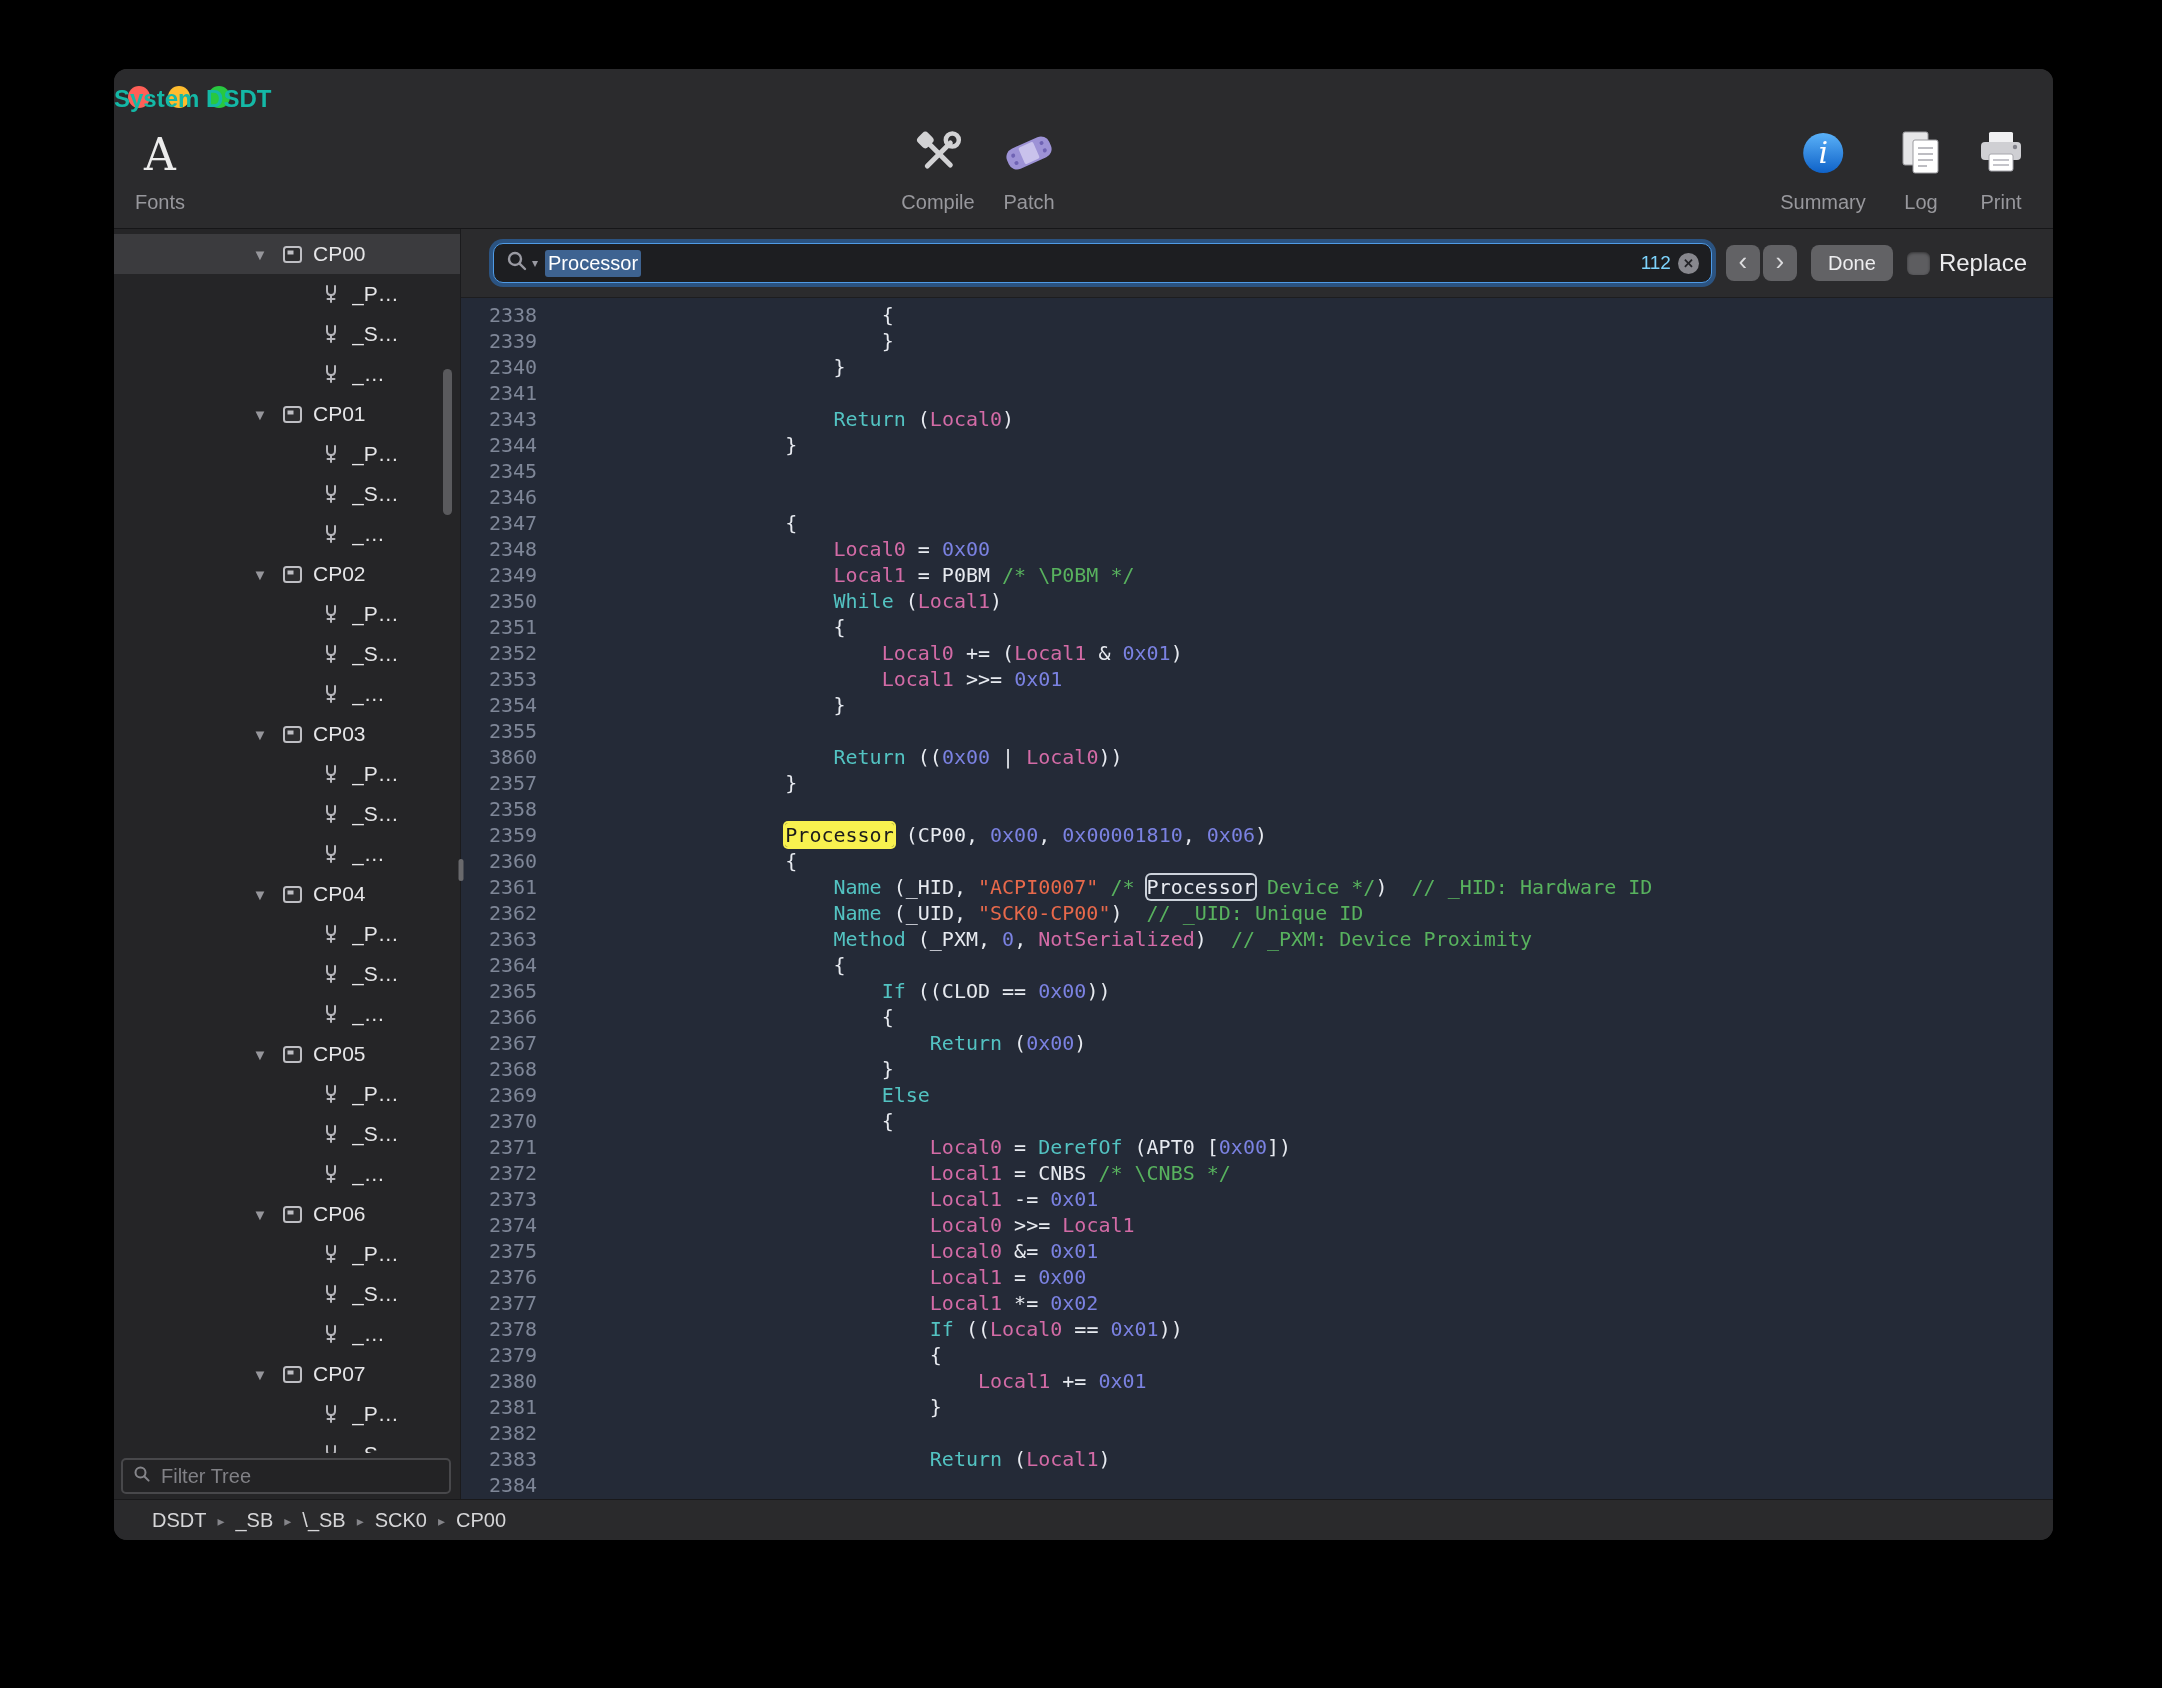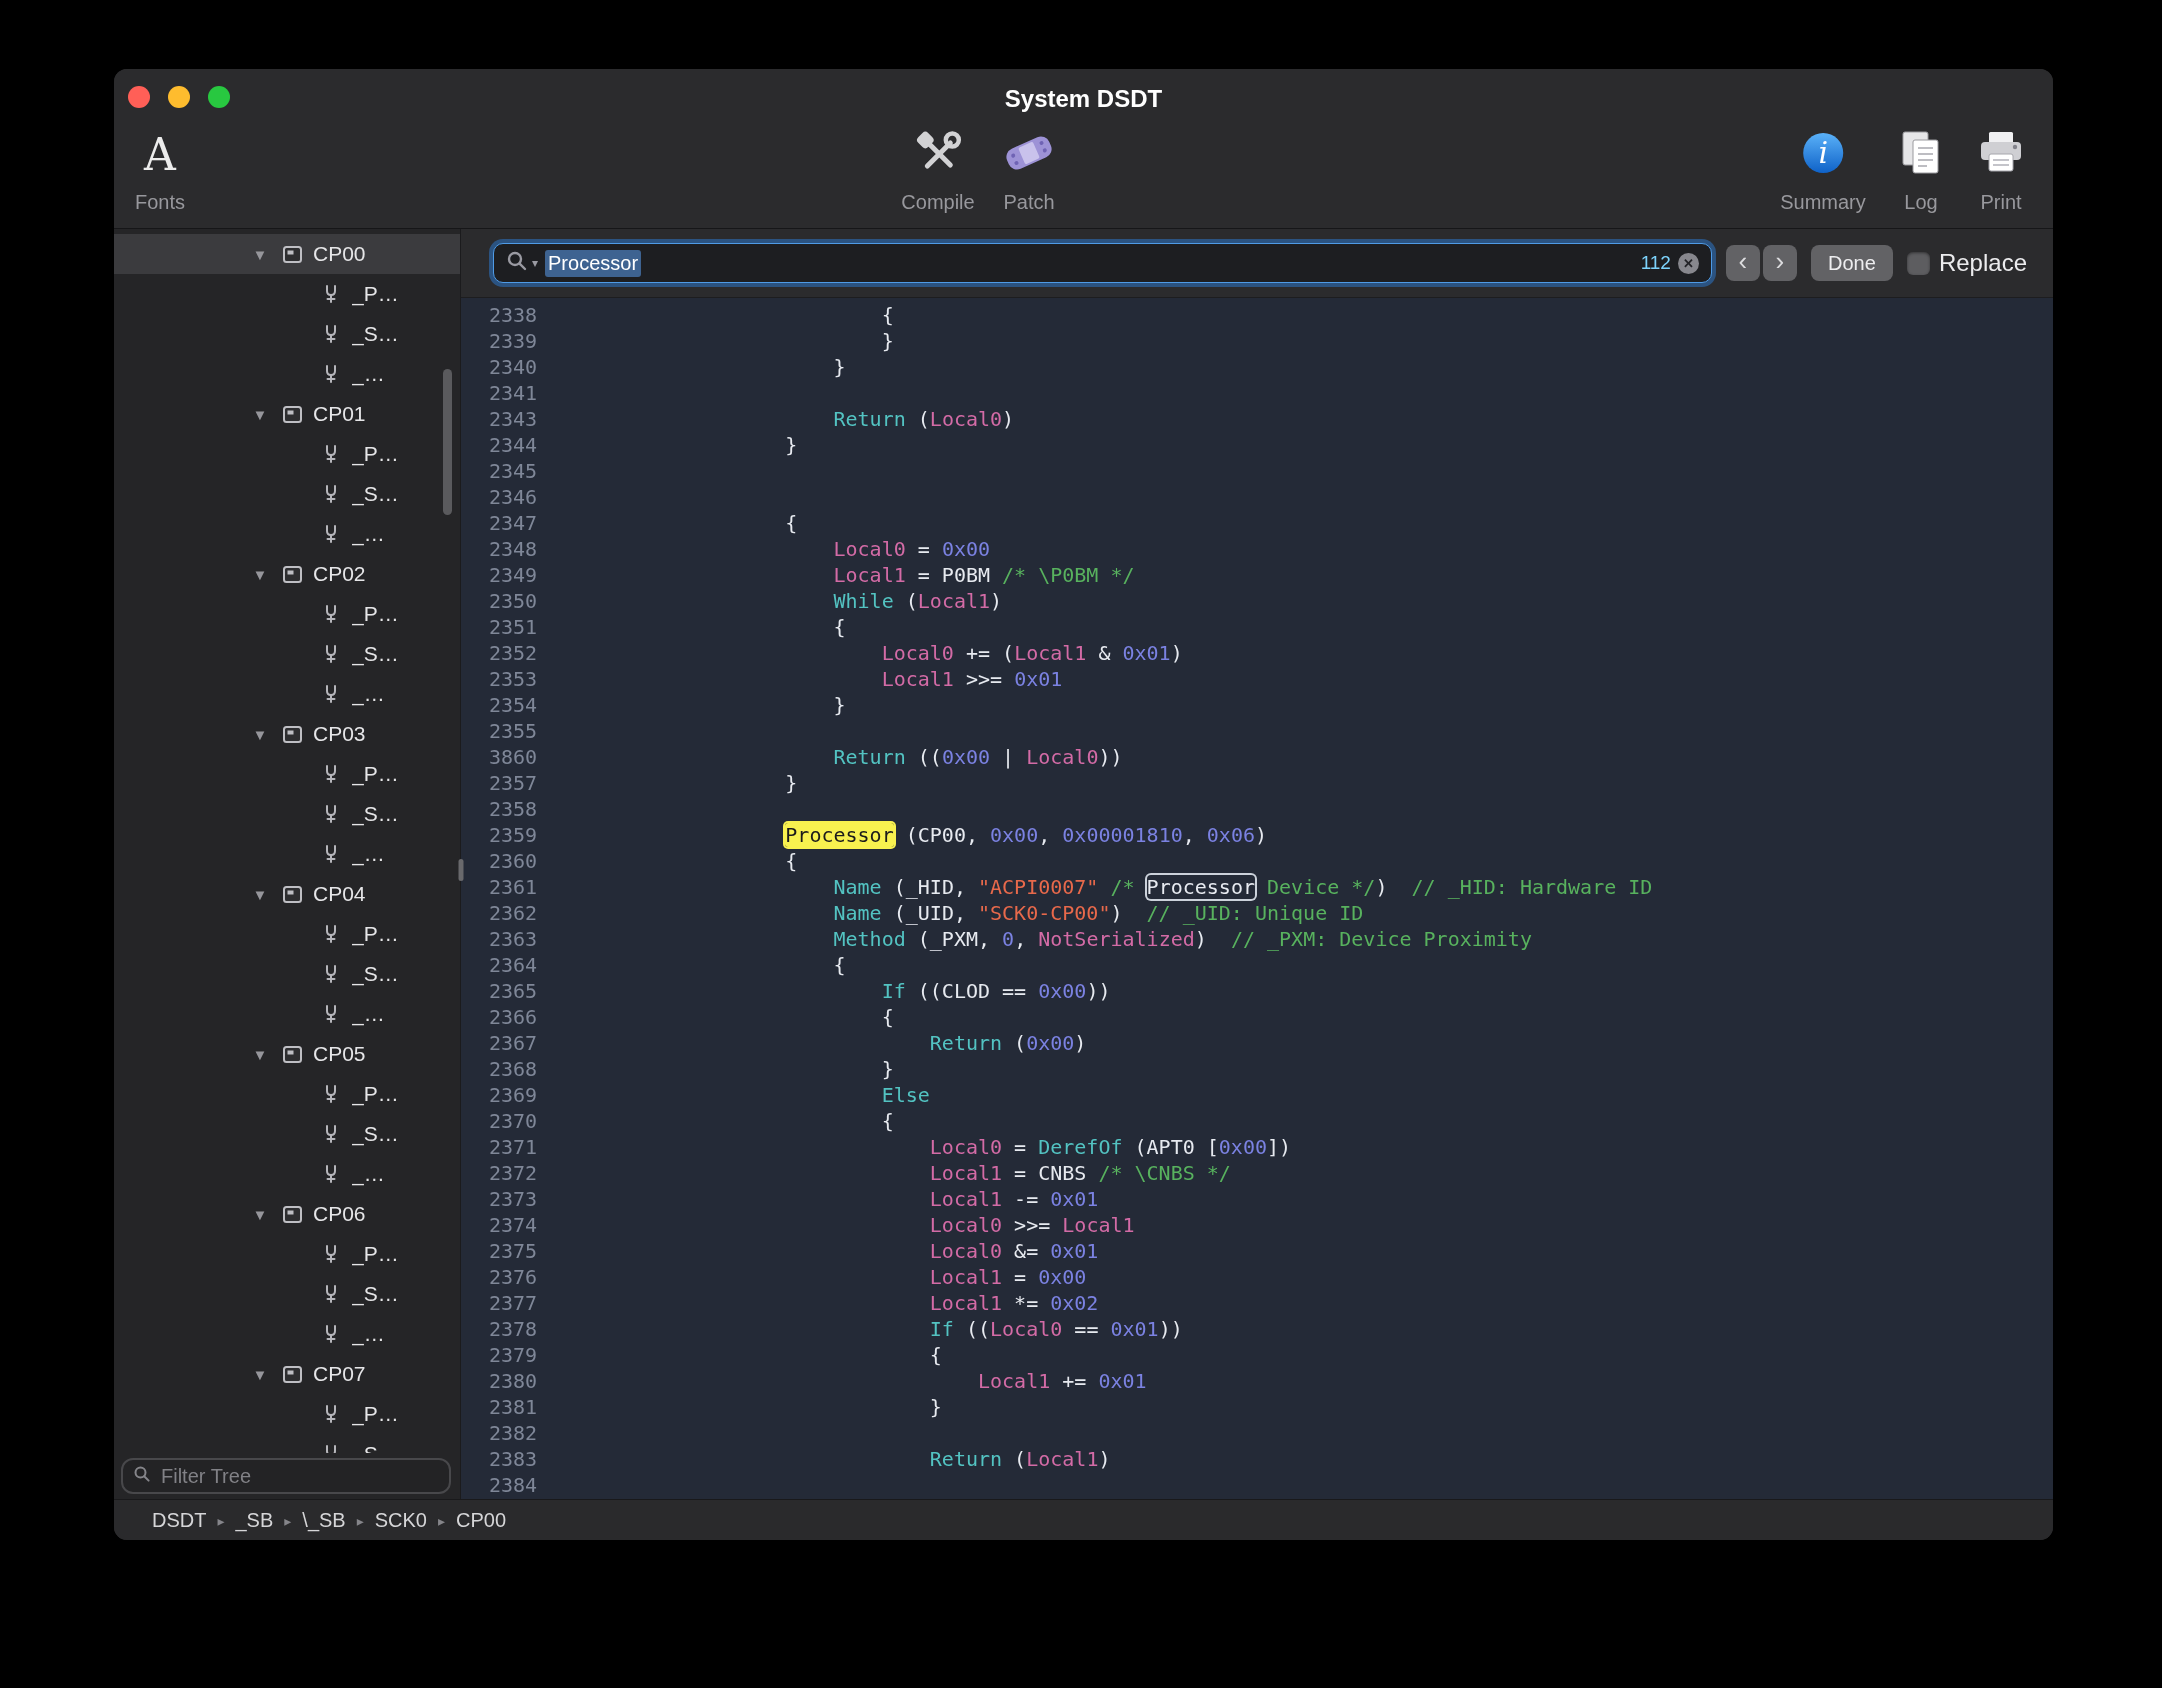--- a/index.html
+++ b/index.html
@@ -10,43 +10,43 @@
           background:#2b2b2d;border-radius:13px;overflow:hidden;
           box-shadow:0 30px 80px rgba(0,0,0,.85);display:flex;flex-direction:column;}
 
   
   .chrome{height:159px;flex:none;position:relative;background:#2b2b2d;border-bottom:1px solid #161618;}
   .traffic{position:absolute;top:17px;left:14px;display:flex;gap:18px;}
   .dot{width:22px;height:22px;border-radius:50%;}
   .dot-close{background:var(--close);}
   .dot-min{background:var(--min);}
   .dot-zoom{background:var(--zoom);}
-  .title{position:absolute;top:16px;left:0;right:0;text-align:center;
-         font-size:24px;font-weight:600;color:#ffffff;}
+  .title{position:absolute;top:16px;left:0;right:0;
+         font-size:24px;font-weight:600;color:#14b8a6;}
   .tool-item{position:absolute;top:50px;transform:translateX(-50%);
              display:flex;flex-direction:column;align-items:center;cursor:default;}
   .tool-icon{height:72px;display:flex;align-items:center;justify-content:center;}
   .tool-label{font-size:20px;color:#98989d;margin-top:0px;white-space:nowrap;}
   .fonts-a{font-family:"DejaVu Serif",serif;font-size:44px;color:#ececec;line-height:1;}
 
   
   .main{flex:1;display:flex;min-height:0;position:relative;}
   .sidebar{width:346px;flex:none;background:#252527;border-right:1px solid #1b1b1d;position:relative;}
   .tree{position:absolute;top:0;left:0;right:0;bottom:46px;overflow:hidden;padding-top:5px;}
   .tree-row{height:40px;display:flex;align-items:center;font-size:21px;color:#e6e6e8;white-space:nowrap;}
   .tree-row.selected{background:#3b3b3e;}
   .tree-row.parent{padding-left:134px;}
   .tree-row.child{padding-left:205px;}
   .disc{width:24px;font-size:15px;color:#96969b;text-align:center;flex:none;}
   .ticon{width:24px;height:24px;margin:0 9px 0 8px;flex:none;display:flex;align-items:center;justify-content:center;}
   .tree-row.child .ticon{margin-left:0;}
   .tlabel{overflow:hidden;text-overflow:ellipsis;}
   .side-scroll{position:absolute;right:8px;top:140px;width:9px;height:146px;border-radius:5px;background:#5a5a5d;}
   .filter{position:absolute;left:7px;right:9px;bottom:5px;height:36px;box-sizing:border-box;
-          border:2px solid #48484b;border-radius:12px;background:#232325;
+          border:2px solid #48484b;border-radius:5px;background:#232325;
           display:flex;align-items:center;gap:8px;padding:0 10px;}
   .filter-input{flex:1;background:transparent;border:none;outline:none;color:#d8d8da;
                 font-size:20px;font-family:"Liberation Sans",sans-serif;min-width:0;}
   .filter-input::placeholder{color:#818186;}
   .split-handle{position:absolute;left:347px;top:630px;transform:translateX(-50%);
                 width:5px;height:22px;border-radius:3px;background:#69696c;z-index:5;}
 
   
   .editor{flex:1;min-width:0;display:flex;flex-direction:column;background:#2b2b2d;}
   .findbar{height:68px;flex:none;display:flex;align-items:center;gap:14px;

